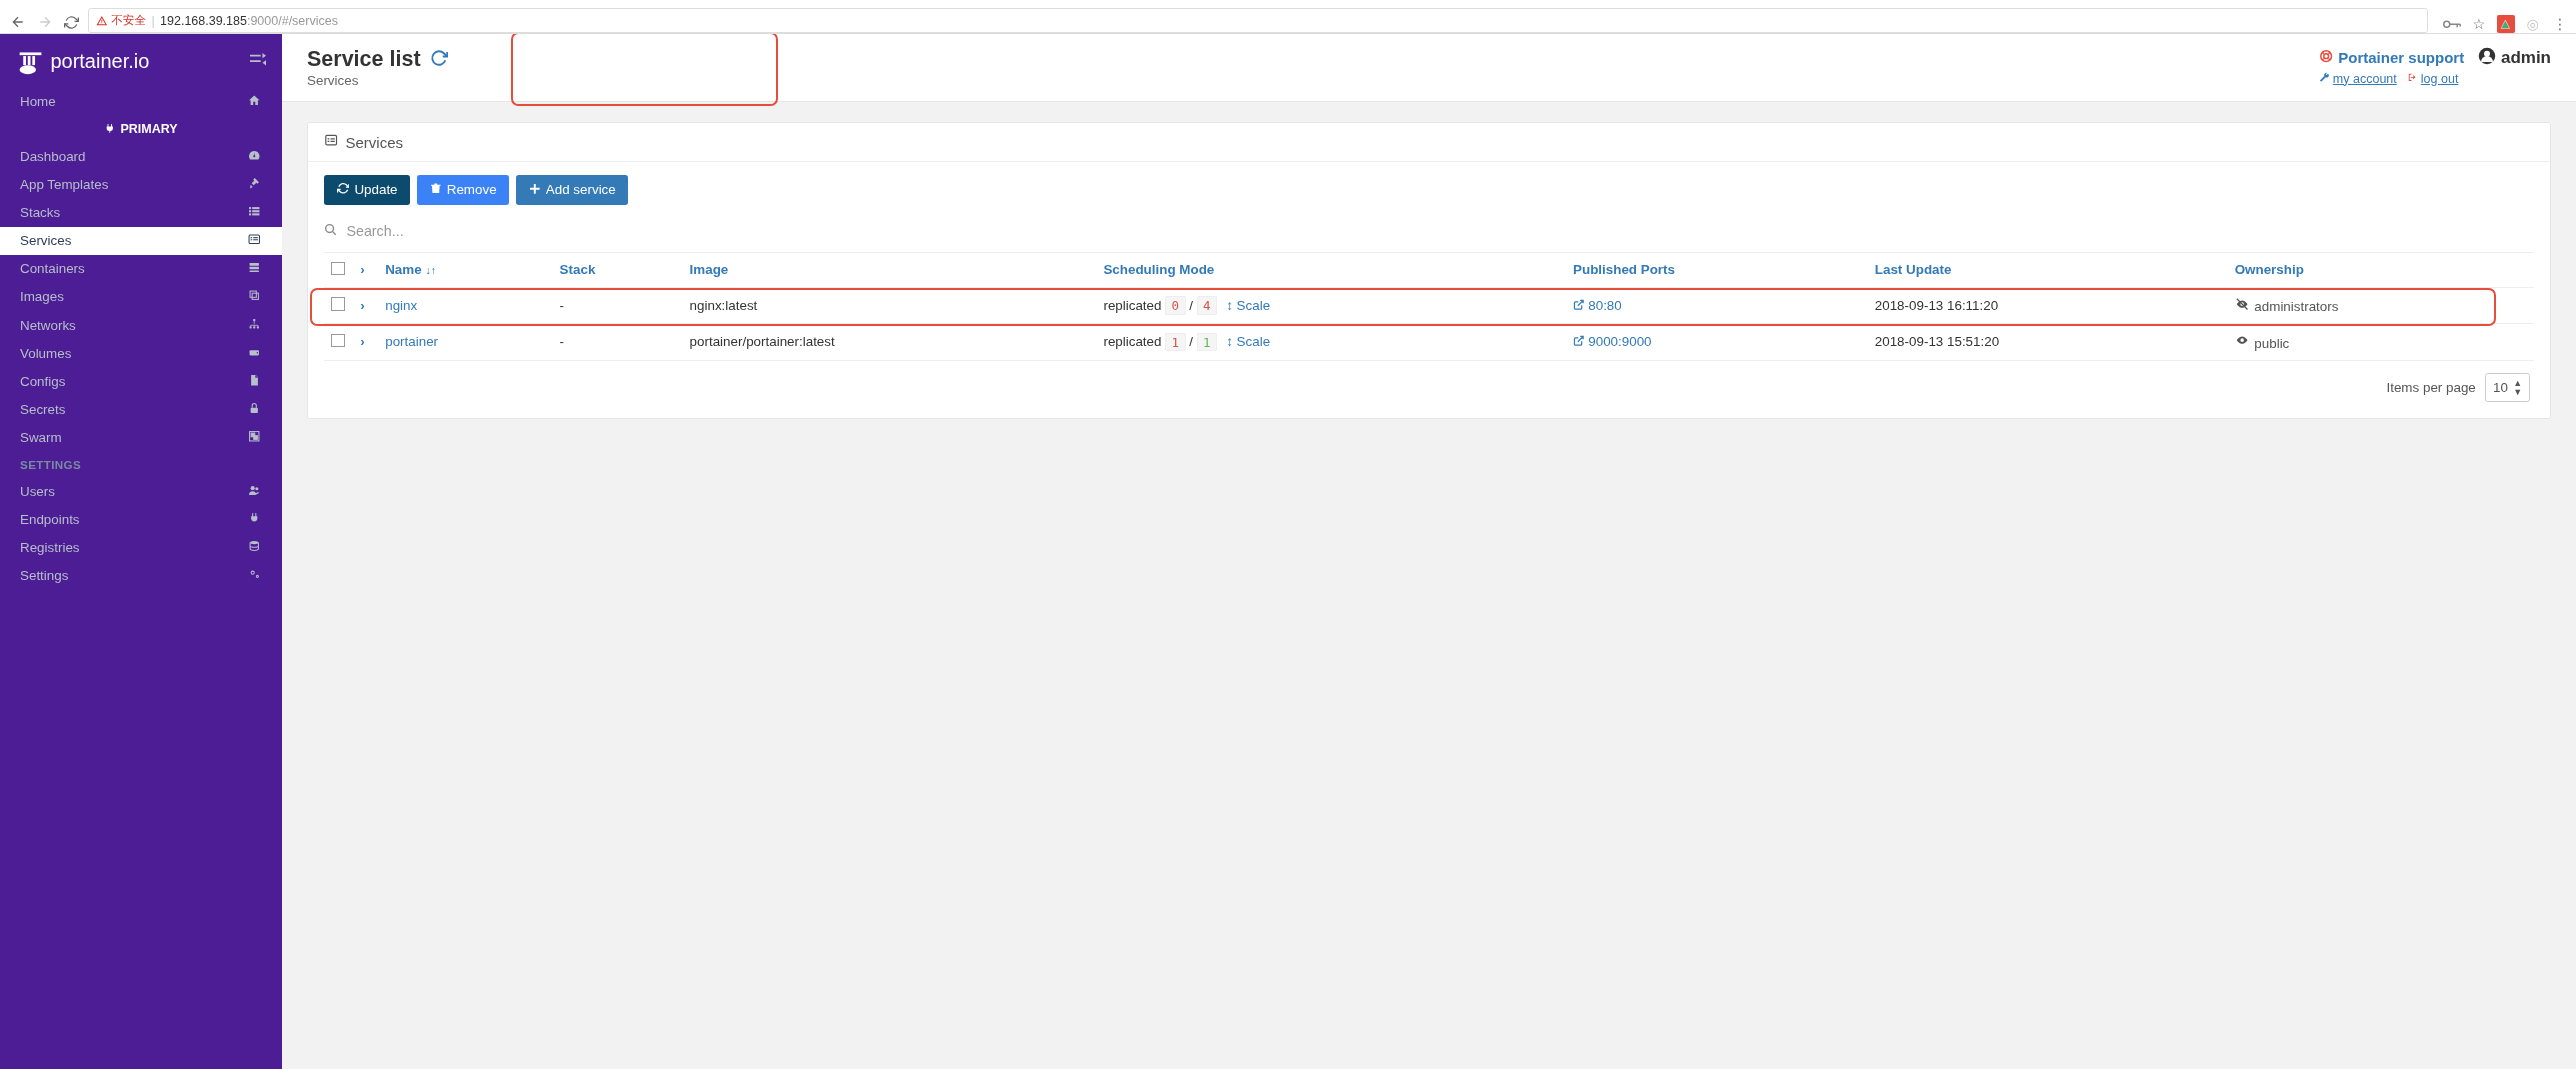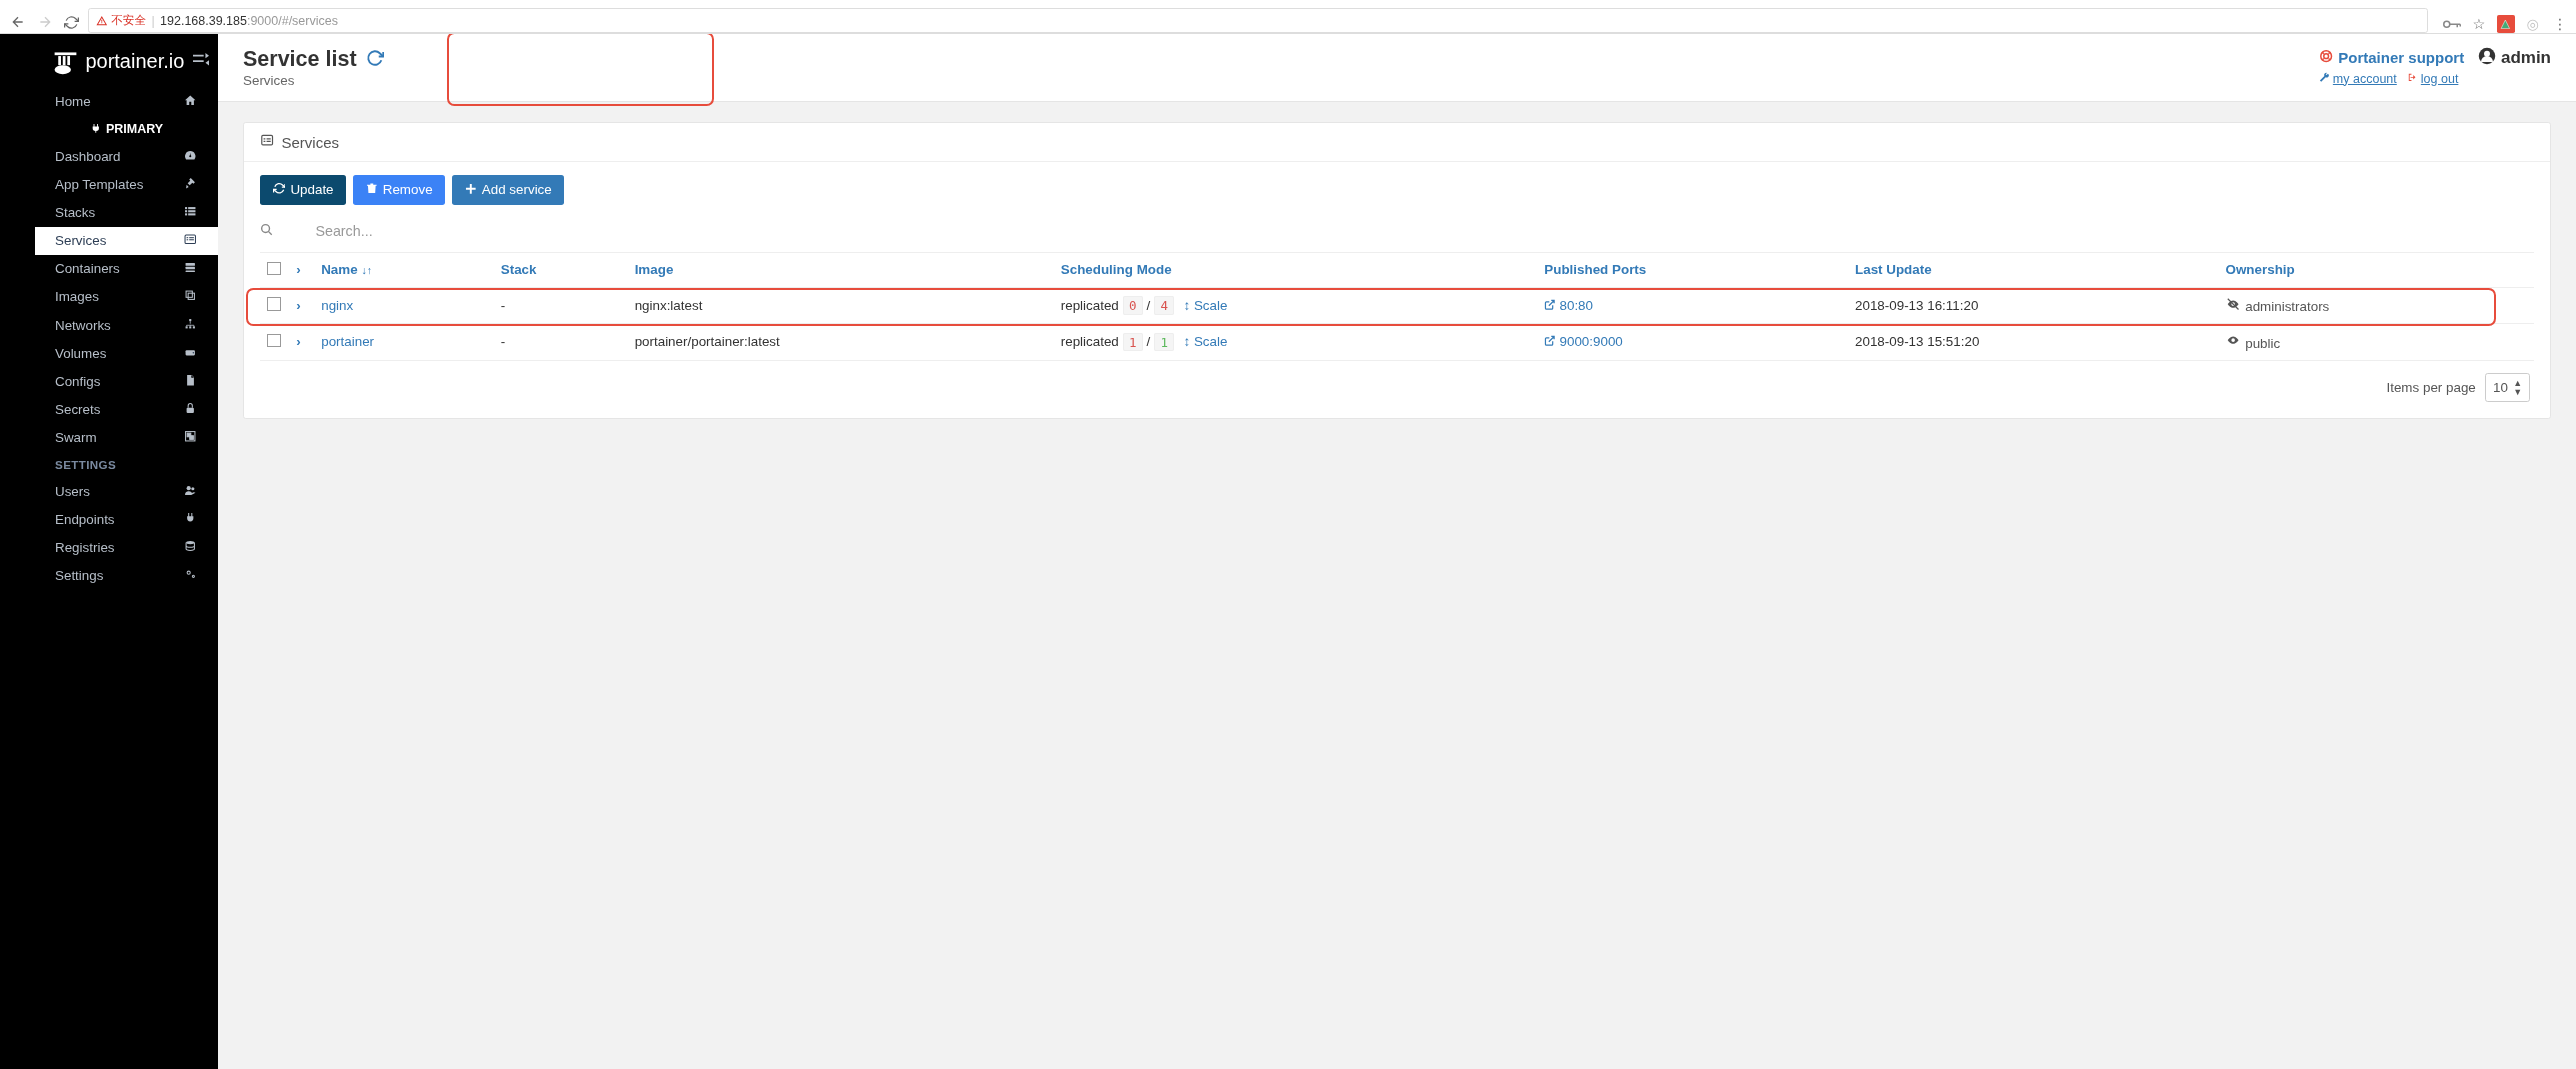--- a/index.html
+++ b/index.html
@@ -14,21 +14,21 @@
     .url-text { color: #333; }
     .url-text .dim { color: #999; }
     .browser-right { display: flex; align-items: center; gap: 9px; padding-left: 9px; }
     .browser-icon { width: 18px; height: 18px; display: flex; align-items: center; justify-content: center; color: #666; font-size: 14.3px; }
     .ext-icon { width: 18px; height: 18px; background: #e74c3c; border-radius: 1.8px; display: flex; align-items: center; justify-content: center; color: #fff; font-size: 10px; font-weight: bold; }
     
     
     .app { display: flex; height: calc(100vh - 34px); min-height: 551px; }
     
     
-    .sidebar { width: 218px; background: #000000; color: #b7bfc9; display: flex; flex-direction: column; font-size: 13.4px; padding-left: 35px; }
+    .sidebar { width: 282px; background: #4c1d95; color: #b7bfc9; display: flex; flex-direction: column; font-size: 13.4px; }
     .sidebar-header { display: flex; align-items: center; padding: 12.5px 16px; gap: 9px; }
     .logo { display: flex; align-items: center; gap: 5.4px; color: #fff; font-size: 20px; font-weight: 400; }
     .logo-icon { width: 29px; height: 29px; }
     .sidebar-toggle { margin-left: auto; color: #b7bfc9; cursor: pointer; }
     .nav-item { display: flex; align-items: flex-start; justify-content: space-between; padding: 6.3px 20px; cursor: pointer; color: #b7bfc9; }
     .nav-item.active { background: #fff; color: #2d3e55; font-weight: 500; }
     .nav-item .icon { width: 16px; text-align: center; }
     .nav-section { padding: 6.3px 20px; color: #fff; font-weight: bold; font-size: 12.5px; display: flex; align-items: center; justify-content: center; gap: 5.4px; }
     .nav-heading { padding: 6.3px 20px; color: #7a8aa0; font-size: 11.6px; font-weight: bold; letter-spacing: 0.4px; }
     
@@ -58,21 +58,21 @@
     .panel-header { padding: 10.7px 16px; display: flex; align-items: center; gap: 7.2px; color: #555; font-size: 15px; border-bottom: 0.9px solid #eee; }
     .panel-body { padding: 12.5px 16px 10.7px; }
     
     .btn-row { display: flex; gap: 7.2px; margin-bottom: 12.5px; }
     .btn { padding: 7.2px 12.5px; border-radius: 2.7px; font-size: 13.4px; font-weight: 500; color: #fff; border: none; cursor: pointer; display: flex; align-items: center; gap: 5.4px; }
     .btn-update { background: #0c4a6e; }
     .btn-remove { background: #3b82f6; }
     .btn-add { background: #337ab7; }
     
     .search-row { display: flex; align-items: center; gap: 9px; padding: 5.4px 0 12.5px; }
-    .search-row input { border: none; outline: none; font-size: 14.3px; flex: 1; color: #333; margin-left: 33px; }
+    .search-row input { border: none; outline: none; font-size: 14.3px; flex: 1; color: #333; }
     .search-row input::placeholder { color: #999; }
     .search-icon-s { color: #888; }
     
     .table { width: 100%; border-collapse: collapse; font-size: 13.4px; position: relative; }
     .table thead th { text-align: left; padding: 9px 7.2px; border-top: 0.9px solid #eee; border-bottom: 0.9px solid #eee; color: #337ab7; font-weight: bold; cursor: pointer; white-space: nowrap; }
     .table thead th.cb { width: 29px; }
     .table thead th.chev { width: 25px; color: #337ab7; }
     .table tbody td { padding: 9px 7.2px; border-bottom: 0.9px solid #eee; vertical-align: middle; white-space: nowrap; }
     .checkbox { width: 13.4px; height: 13.4px; border: 1.8px solid #999; display: inline-block; cursor: pointer; }
     .chevron { color: #337ab7; cursor: pointer; font-weight: bold; }

